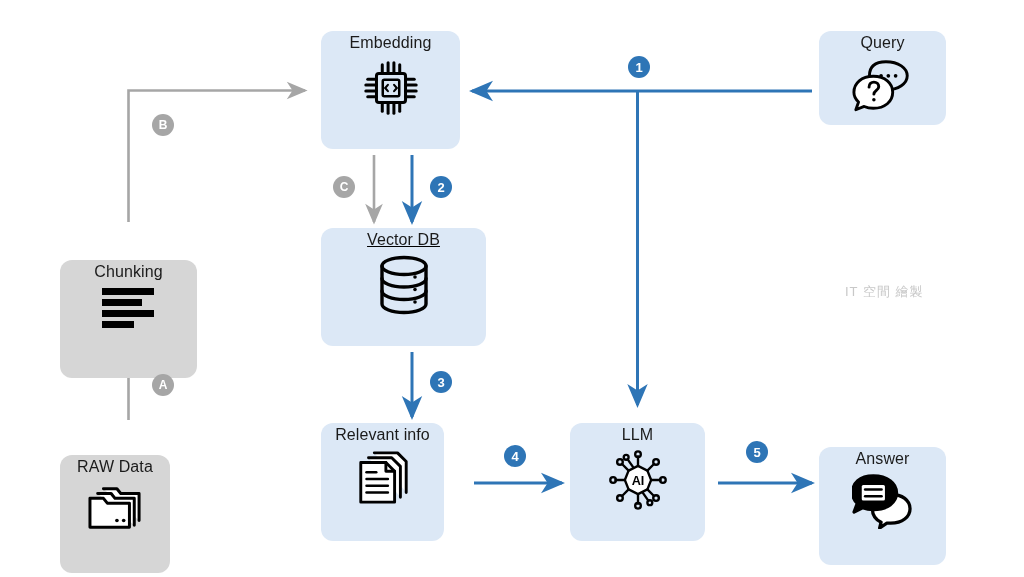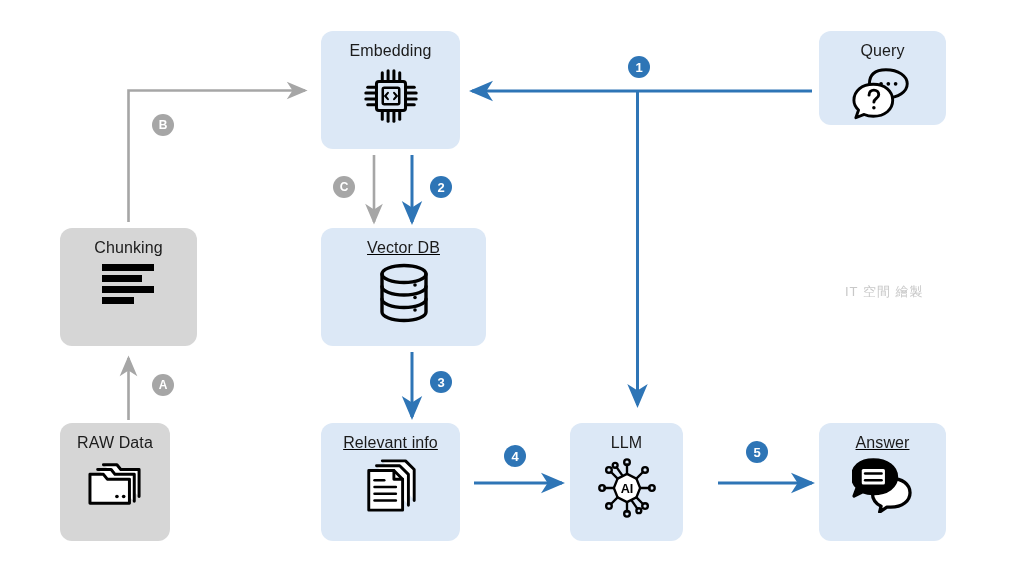--- a/index.html
+++ b/index.html
@@ -26,24 +26,24 @@
   }
 
   
   .node {
     position: absolute;
     border-radius: 12px;
     display: flex;
     flex-direction: column;
     align-items: center;
     box-sizing: border-box;
-    padding-top: 10px;
+    padding-top: 2px;
   }
   .node.blue  { background: #dce8f6; }
-  .node.gray  { background: #d6d6d6; }
+  .node.gray  { background: #d6d6d6; margin-top: 32px; }
 
   .node-label {
     font-size: 16px;
     color: #1b1b1b;
     line-height: 20px;
     letter-spacing: 0.1px;
     white-space: nowrap;
   }
   .node-icon {
     margin-top: 4px;
@@ -187,37 +187,37 @@
       <svg width="62" height="52" viewBox="0 0 64 54" fill="none" stroke="#000" stroke-width="3.1" stroke-linejoin="round" stroke-linecap="round">
         <path d="M20 8 L34 8 L38 13 L57 13 L57 41" fill="#fff"></path>
         <path d="M14 13 L28 13 L32 18 L52 18 L52 46" fill="#fff"></path>
         <path d="M6 18 L20 18 L24 23 L47 23 L47 48 L6 48 Z" fill="#fff"></path>
         <circle cx="34" cy="41" r="1.9" fill="#000" stroke="none"></circle>
         <circle cx="41" cy="41" r="1.9" fill="#000" stroke="none"></circle>
       </svg>
     </div>
   </div>
 
-  <div class="node blue" style="left:321px; top:423px; width:139px; height:118px;text-decoration:underline;">
+  <div class="node blue" style="left:321px; top:423px; width:123px; height:118px;">
     <div class="node-label">Relevant info</div>
     <div class="node-icon">
       <svg width="58" height="58" viewBox="0 0 58 60" fill="none" stroke="#000" stroke-width="3" stroke-linejoin="round" stroke-linecap="round">
         <path d="M20 4 L44 4 L53 13 L53 45" fill="#fff"></path>
         <path d="M14 9 L38 9 L47 18 L47 50" fill="#fff"></path>
         <path d="M6 14 L32 14 L41 23 L41 55 L6 55 Z" fill="#fff"></path>
         <path d="M32 14 L32 23 L41 23" fill="none"></path>
         <line x1="12" y1="24" x2="22" y2="24" stroke-width="2.7"></line>
         <line x1="12" y1="31" x2="34" y2="31" stroke-width="2.7"></line>
         <line x1="12" y1="38" x2="34" y2="38" stroke-width="2.7"></line>
         <line x1="12" y1="45" x2="34" y2="45" stroke-width="2.7"></line>
       </svg>
     </div>
   </div>
 
-  <div class="node blue" style="left:570px; top:423px; width:113px; height:118px;">
+  <div class="node blue" style="left:570px; top:423px; width:135px; height:118px;">
     <div class="node-label">LLM</div>
     <div class="node-icon">
       <svg width="64" height="62" viewBox="0 0 66 66" fill="none" stroke="#000" stroke-width="2.5" stroke-linecap="round">
         <polygon points="33,18 43,23 47,33 43,43 33,48 23,43 19,33 23,23" fill="#fff"></polygon>
         <text x="33" y="38.5" font-family="Liberation Sans, sans-serif" font-size="13.5" font-weight="bold" fill="#000" stroke="none" text-anchor="middle">AI</text>
         <line x1="33" y1="18" x2="33" y2="8"></line>  
           <circle cx="33" cy="5.5" r="3"></circle>
         <line x1="43" y1="23" x2="50" y2="16"></line> 
           <circle cx="52.2" cy="13.8" r="3"></circle>
         <line x1="47" y1="33" x2="57" y2="33"></line> 
@@ -233,21 +233,21 @@
         <line x1="23" y1="23" x2="16" y2="16"></line> 
           <circle cx="13.8" cy="13.8" r="3"></circle>
         <line x1="28" y1="19.5" x2="22" y2="11"></line> 
           <circle cx="20.4" cy="8.8" r="2.6"></circle>
         <line x1="38" y1="46.5" x2="44" y2="55"></line> 
           <circle cx="45.6" cy="57.2" r="2.6"></circle>
       </svg>
     </div>
   </div>
 
-  <div class="node blue" style="left:819px; top:423px; width:127px; height:118px;text-decoration:underline;">
+  <div class="node blue" style="left:819px; top:447px; width:127px; height:118px;">
     <div class="node-label">Answer</div>
     <div class="node-icon">
       <svg width="62" height="56" viewBox="0 0 64 58" fill="none" stroke="#000" stroke-width="3.4" stroke-linecap="round" stroke-linejoin="round">
         <path d="M40 22 C52 22 60 28.5 60 37 C60 45.5 52 52 40 52 L36 52 L28.5 57 L30 51
                  C24.5 48.3 21 43 21 37 C21 28.5 28 22 40 22 Z" fill="#fff"></path>
         <path d="M22 3 C36.5 3 46 10.5 46 20.5 C46 30.5 36.5 38 22 38 C18 38 14.2 37.3 10.9 36
                  L2 40.5 L5.4 31.5 C2.2 28.4 0.5 24.6 0.5 20.5 C0.5 10.5 7.5 3 22 3 Z" fill="#000"></path>
         <rect x="10" y="12.5" width="24" height="16" rx="1.6" fill="#fff" stroke="none"></rect>
         <line x1="13.5" y1="17" x2="30.5" y2="17" stroke-width="2.6"></line>
         <line x1="13.5" y1="24.2" x2="30.5" y2="24.2" stroke-width="2.6"></line>

